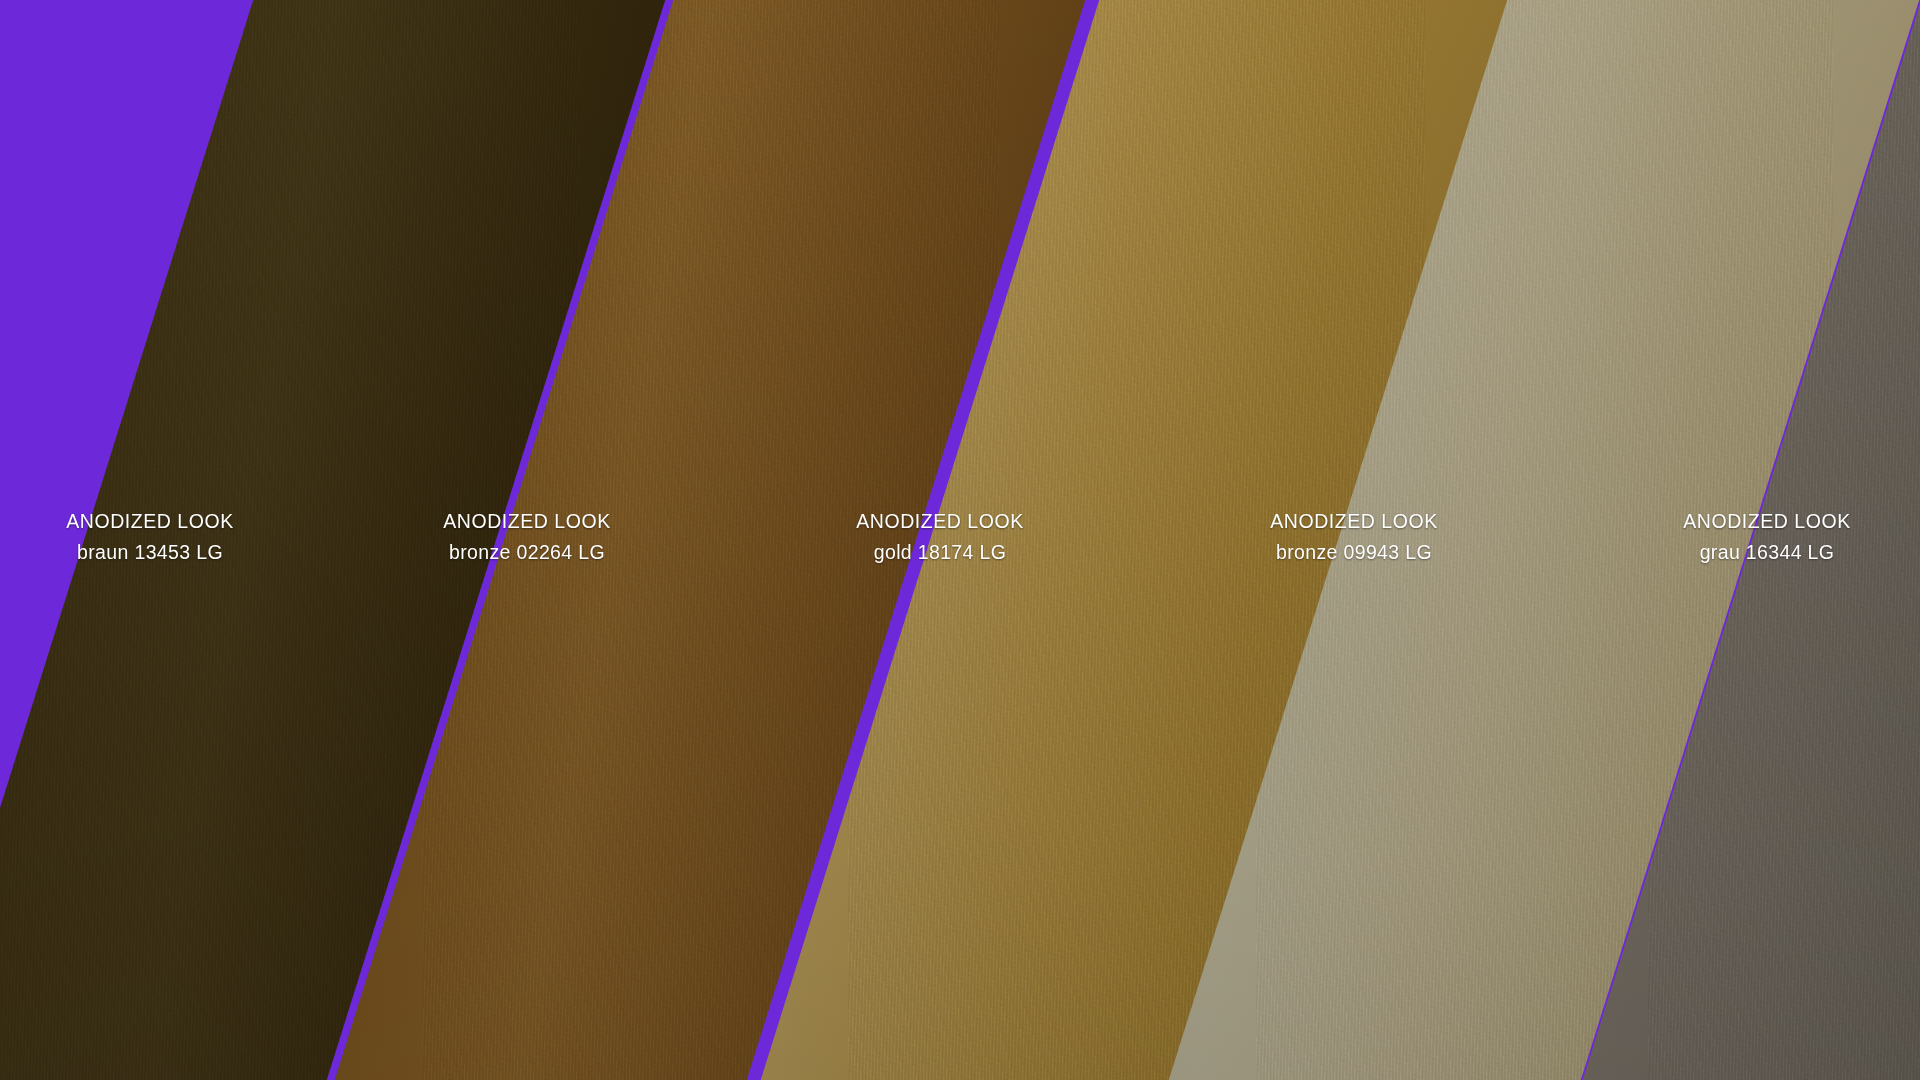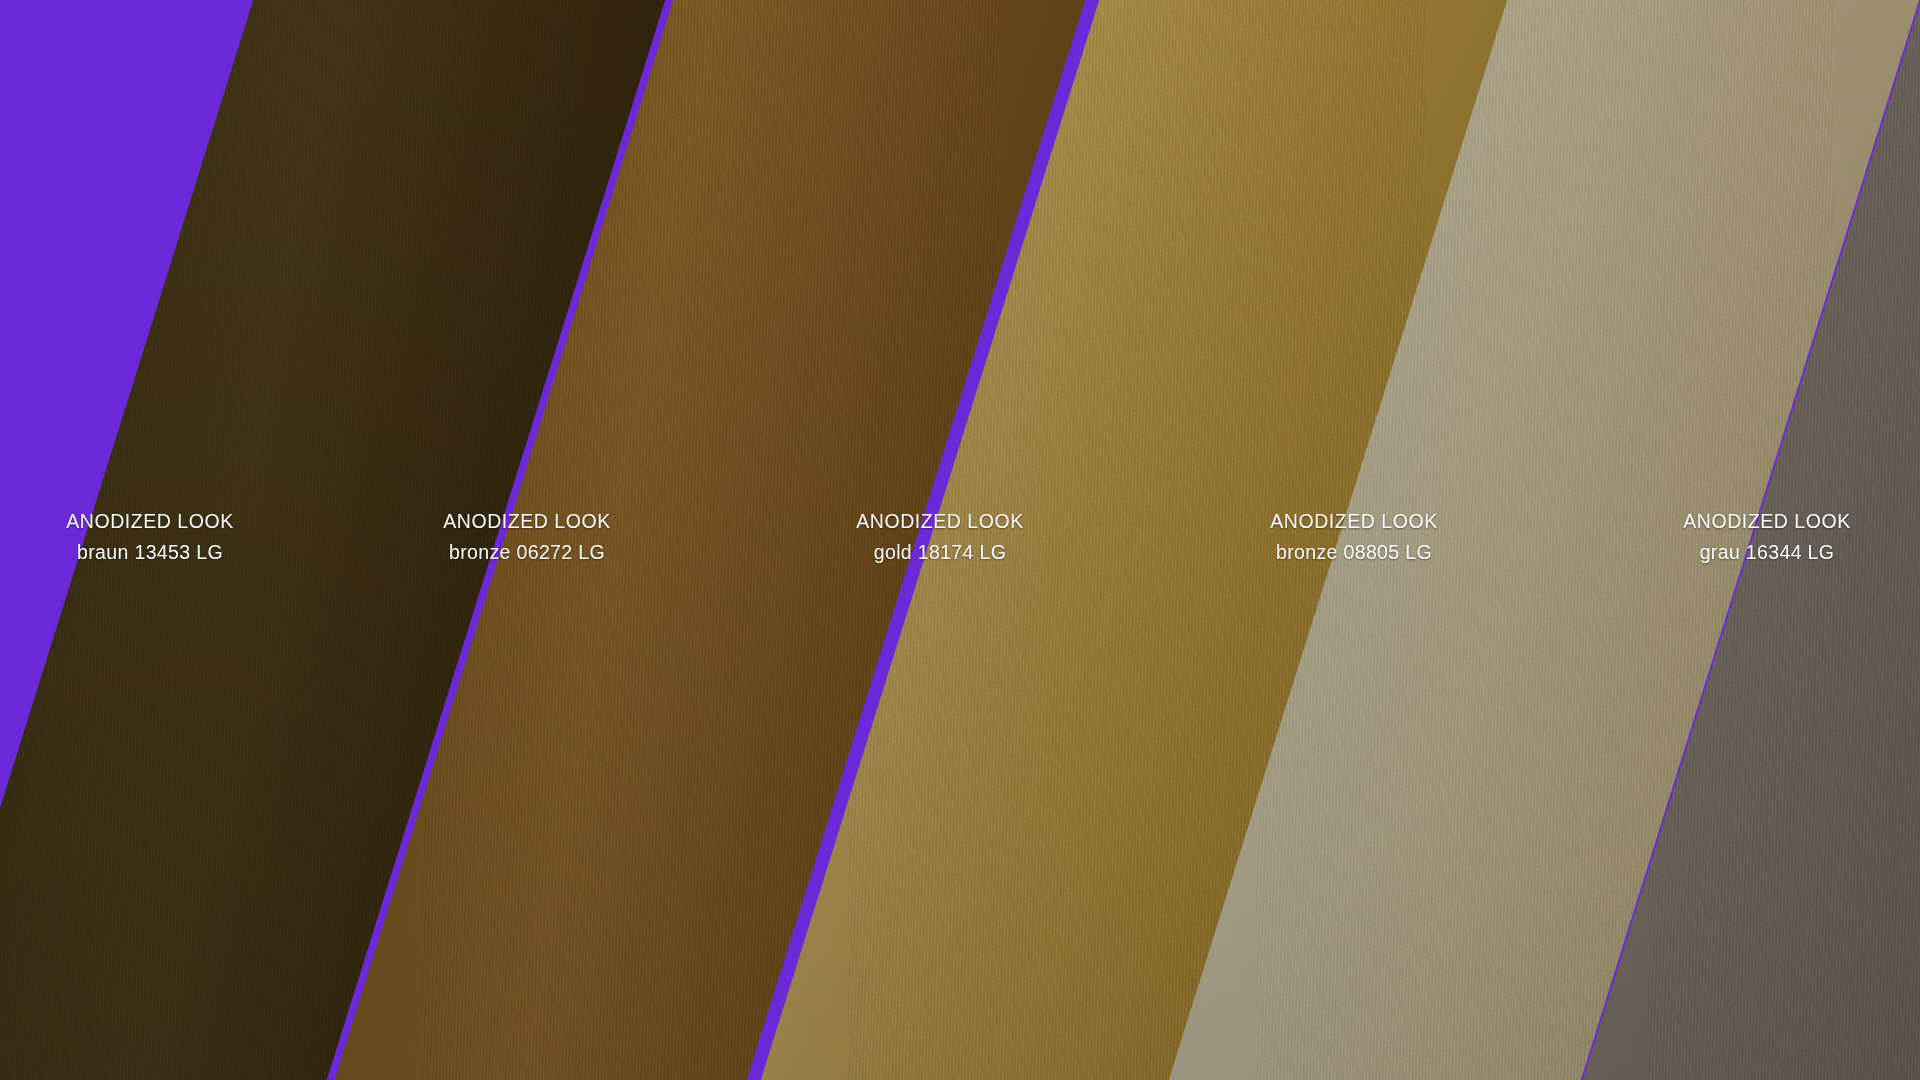--- a/index.html
+++ b/index.html
@@ -159,31 +159,31 @@
     <div class="grain"></div>
   </div>
 
   <div class="label" style="left:-60px;top:512px;">
     <span class="l1">ANODIZED LOOK</span>
     <span class="l2">braun 13453 LG</span>
   </div>
 
   <div class="label" style="left:317px;top:512px;">
     <span class="l1">ANODIZED LOOK</span>
-    <span class="l2">bronze 06272 LG</span>
+    <span class="l2">bronze 02264 LG</span>
   </div>
 
   <div class="label" style="left:730px;top:512px;">
     <span class="l1">ANODIZED LOOK</span>
     <span class="l2">gold 18174 LG</span>
   </div>
 
   <div class="label" style="left:1144px;top:512px;">
     <span class="l1">ANODIZED LOOK</span>
-    <span class="l2">bronze 08805 LG</span>
+    <span class="l2">bronze 09943 LG</span>
   </div>
 
   <div class="label" style="left:1557px;top:512px;">
     <span class="l1">ANODIZED LOOK</span>
     <span class="l2">grau 16344 LG</span>
   </div>
 
 </div>
 
 </body></html>

